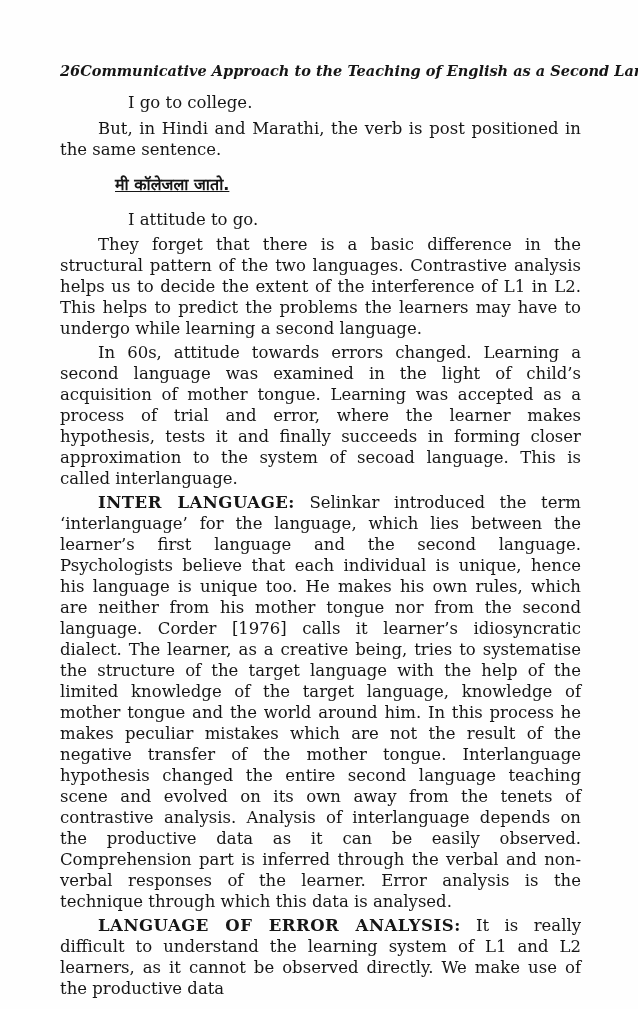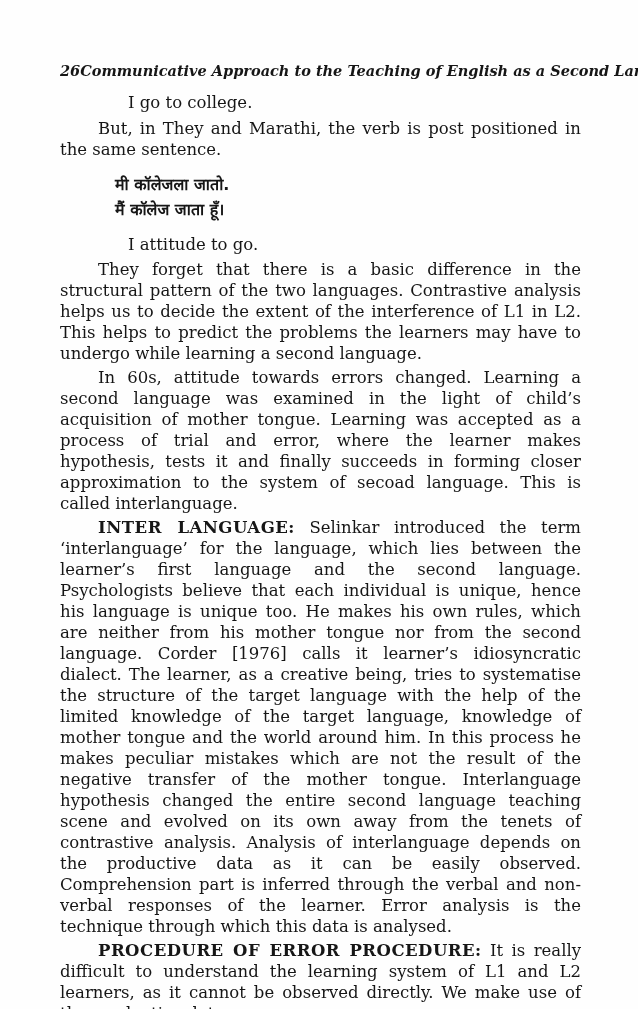--- a/index.html
+++ b/index.html
@@ -50,40 +50,40 @@
     line-height: 21.5px;
   }
   .example.devanagari {
     padding-left: 55px;
     font-weight: bold;
     font-family: "DejaVu Sans", "Liberation Sans", sans-serif;
   }
   .example.devanagari .example-line {
     line-height: 25px;
     font-size: 16px;
+    text-decoration: underline;
   }
 </style>
 </head>
 <body>
 
 <div class="page">
   <div class="running-header">
     <span>26</span>
     <span>Communicative Approach to the Teaching of English as a Second Language</span>
   </div>
   <div class="content" id="content">
       <div class="example">
         <div class="example-line">I go to college.</div>
       </div>
-      <p class="para">But, in They and Marathi, the verb is post positioned in the same sentence.</p>
+      <p class="para">But, in Hindi and Marathi, the verb is post positioned in the same sentence.</p>
       <div class="example devanagari">
         <div class="example-line">मी कॉलेजला जातो.</div>
-        <div class="example-line">मैं कॉलेज जाता हूँ।</div>
       </div>
       <div class="example">
         <div class="example-line">I attitude to go.</div>
       </div>
       <p class="para">They forget that there is a basic difference in the structural pattern of the two languages. Contrastive analysis helps us to decide the extent of the interference of L1 in L2. This helps to predict the problems the learners may have to undergo while learning a second language.</p>
       <p class="para">In 60s, attitude towards errors changed. Learning a second language was examined in the light of child’s acquisition of mother tongue. Learning was accepted as a process of trial and error, where the learner makes hypothesis, tests it and finally succeeds in forming closer approximation to the system of secoad language. This is called interlanguage.</p>
       <p class="para"><span class="lead">INTER LANGUAGE:</span> <span>Selinkar introduced the term ‘interlanguage’ for the language, which lies between the learner’s first language and the second language. Psychologists believe that each individual is unique, hence his language is unique too. He makes his own rules, which are neither from his mother tongue nor from the second language. Corder [1976] calls it learner’s idiosyncratic dialect. The learner, as a creative being, tries to systematise the structure of the target language with the help of the limited knowledge of the target language, knowledge of mother tongue and the world around him. In this process he makes peculiar mistakes which are not the result of the negative transfer of the mother tongue. Interlanguage hypothesis changed the entire second language teaching scene and evolved on its own away from the tenets of contrastive analysis. Analysis of interlanguage depends on the productive data as it can be easily observed. Comprehension part is inferred through the verbal and non-verbal responses of the learner. Error analysis is the technique through which this data is analysed.</span></p>
-      <p class="para"><span class="lead">PROCEDURE OF ERROR PROCEDURE:</span> <span>It is really difficult to understand the learning system of L1 and L2 learners, as it cannot be observed directly. We make use of the productive data</span></p>
+      <p class="para"><span class="lead">LANGUAGE OF ERROR ANALYSIS:</span> <span>It is really difficult to understand the learning system of L1 and L2 learners, as it cannot be observed directly. We make use of the productive data</span></p>
     </div>
 </div>
 
 </body></html>

